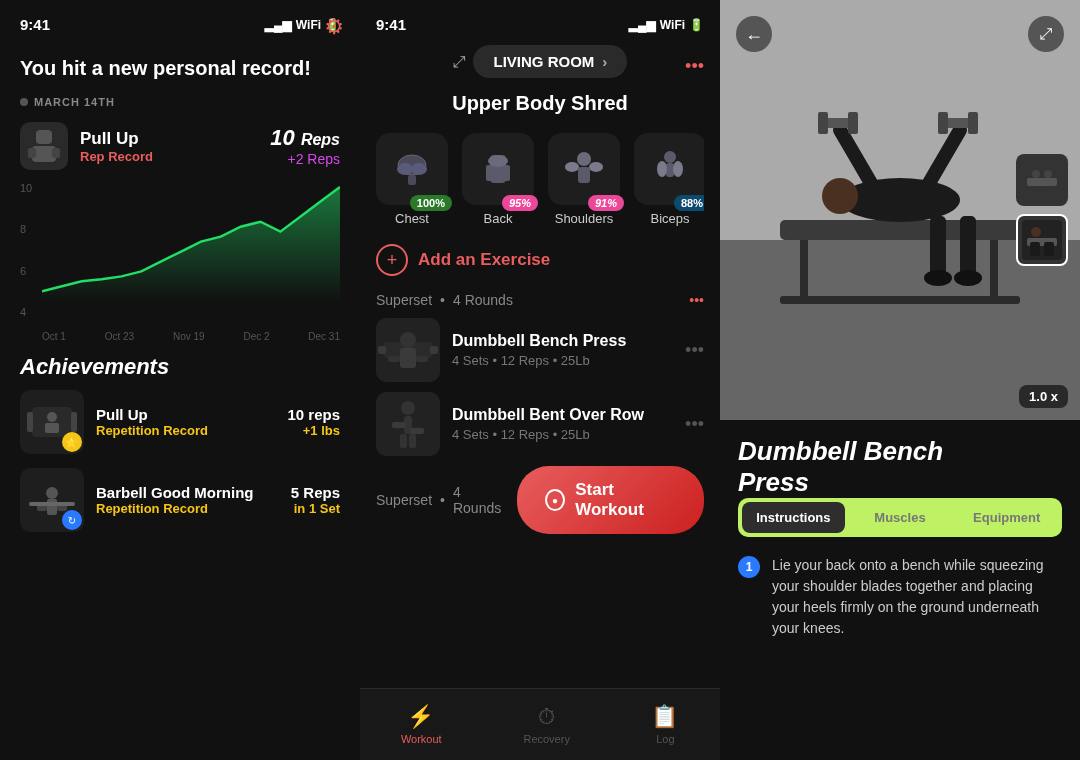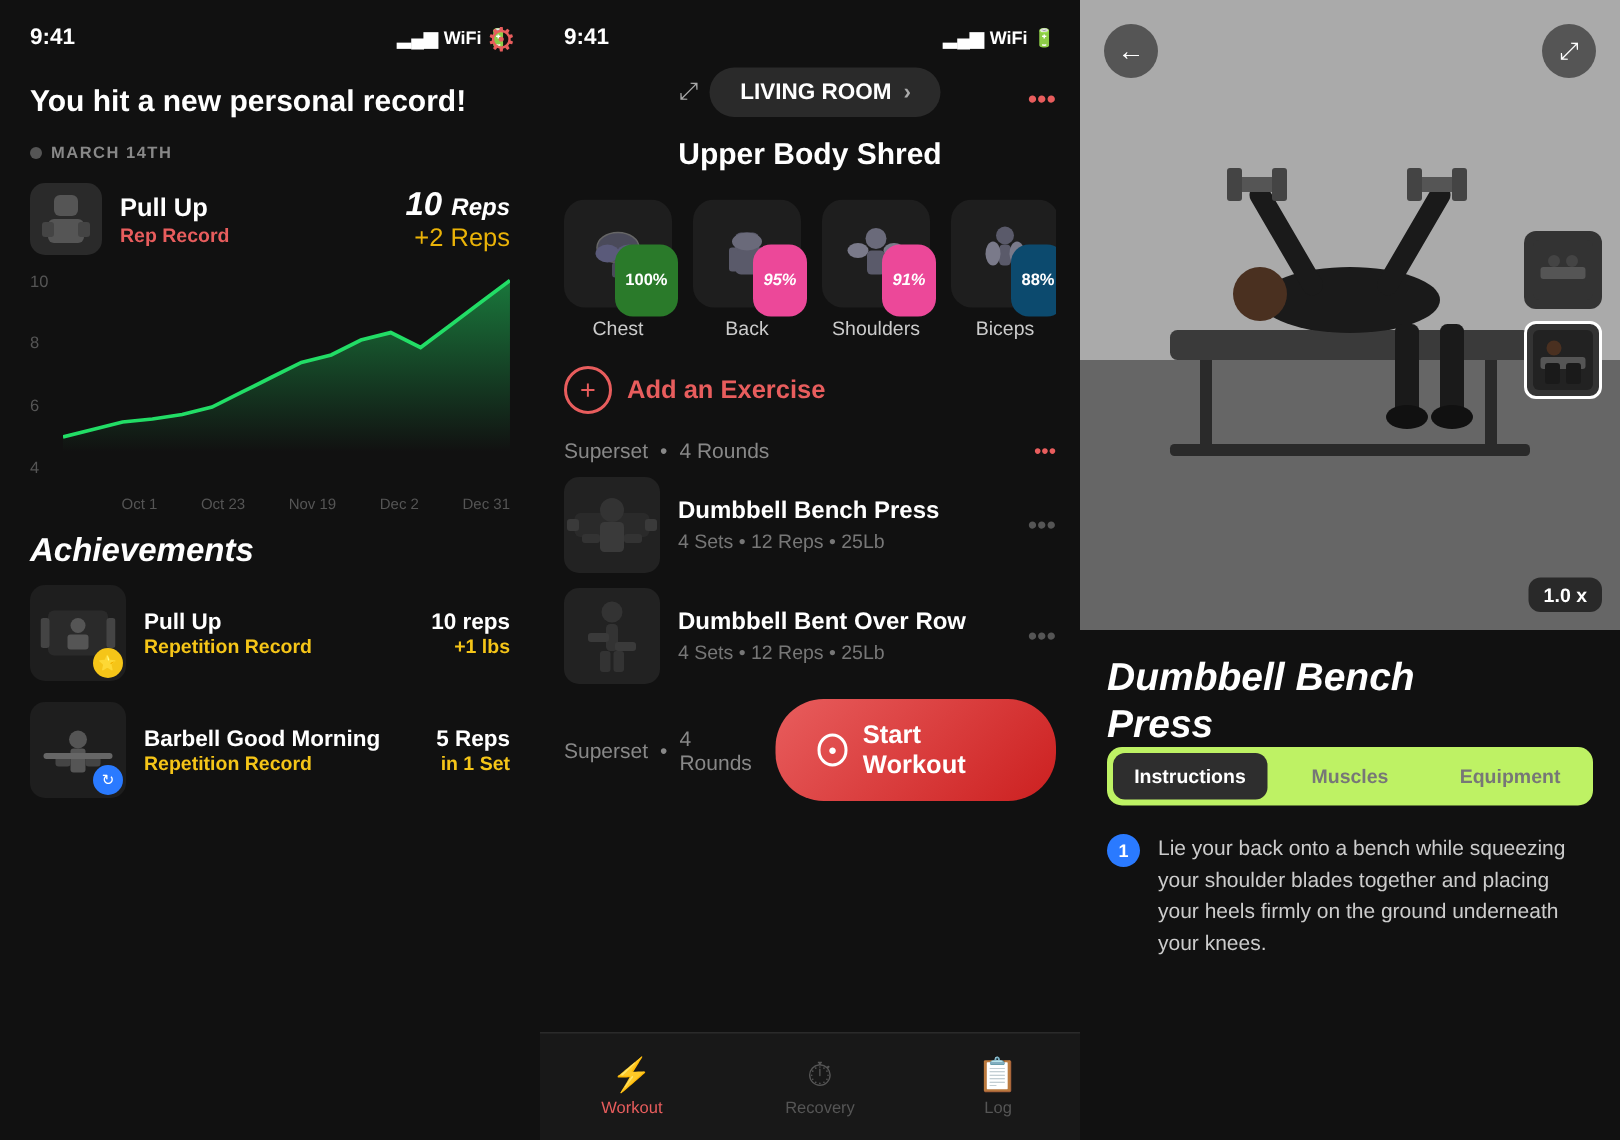--- a/index.html
+++ b/index.html
@@ -97,22 +97,22 @@
     }
     .record-value {
       text-align: right;
     }
     .record-reps {
       font-size: 22px;
       font-weight: 900;
       font-style: italic;
     }
     .record-delta {
-      font-size: 17px;
-      color: #eab308;
+      font-size: 14px;
+      color: #d946ef;
     }
 
     
     .chart-area {
       margin: 12px 0 8px;
       position: relative;
       height: 160px;
     }
     .chart-y-labels {
       position: absolute;
@@ -135,21 +135,20 @@
     }
     .chart-x-labels {
       position: absolute;
       bottom: 0;
       left: 22px;
       right: 0;
       display: flex;
       justify-content: space-between;
       color: #555;
       font-size: 10px;
-      margin-left: 39px;
     }
 
     
     .achievements-title {
       font-size: 22px;
       font-weight: 800;
       font-style: italic;
       margin: 12px 0 10px;
     }
     .achievement-item {
@@ -293,21 +292,21 @@
       display: flex;
       align-items: center;
       justify-content: center;
       font-size: 32px;
     }
     .muscle-badge {
       position: absolute;
       bottom: -6px;
       right: -4px;
       border-radius: 12px;
-      padding: 18px 7px;
+      padding: 2px 7px;
       font-size: 11px;
       font-weight: 700;
       color: #fff;
     }
     .badge-green { background: #2a7a2a; }
     .badge-pink { background: #ec4899; font-style: italic; }
     .badge-red { background: #0c4a6e; }
     .muscle-label {
       font-size: 13px;
       color: #ccc;

